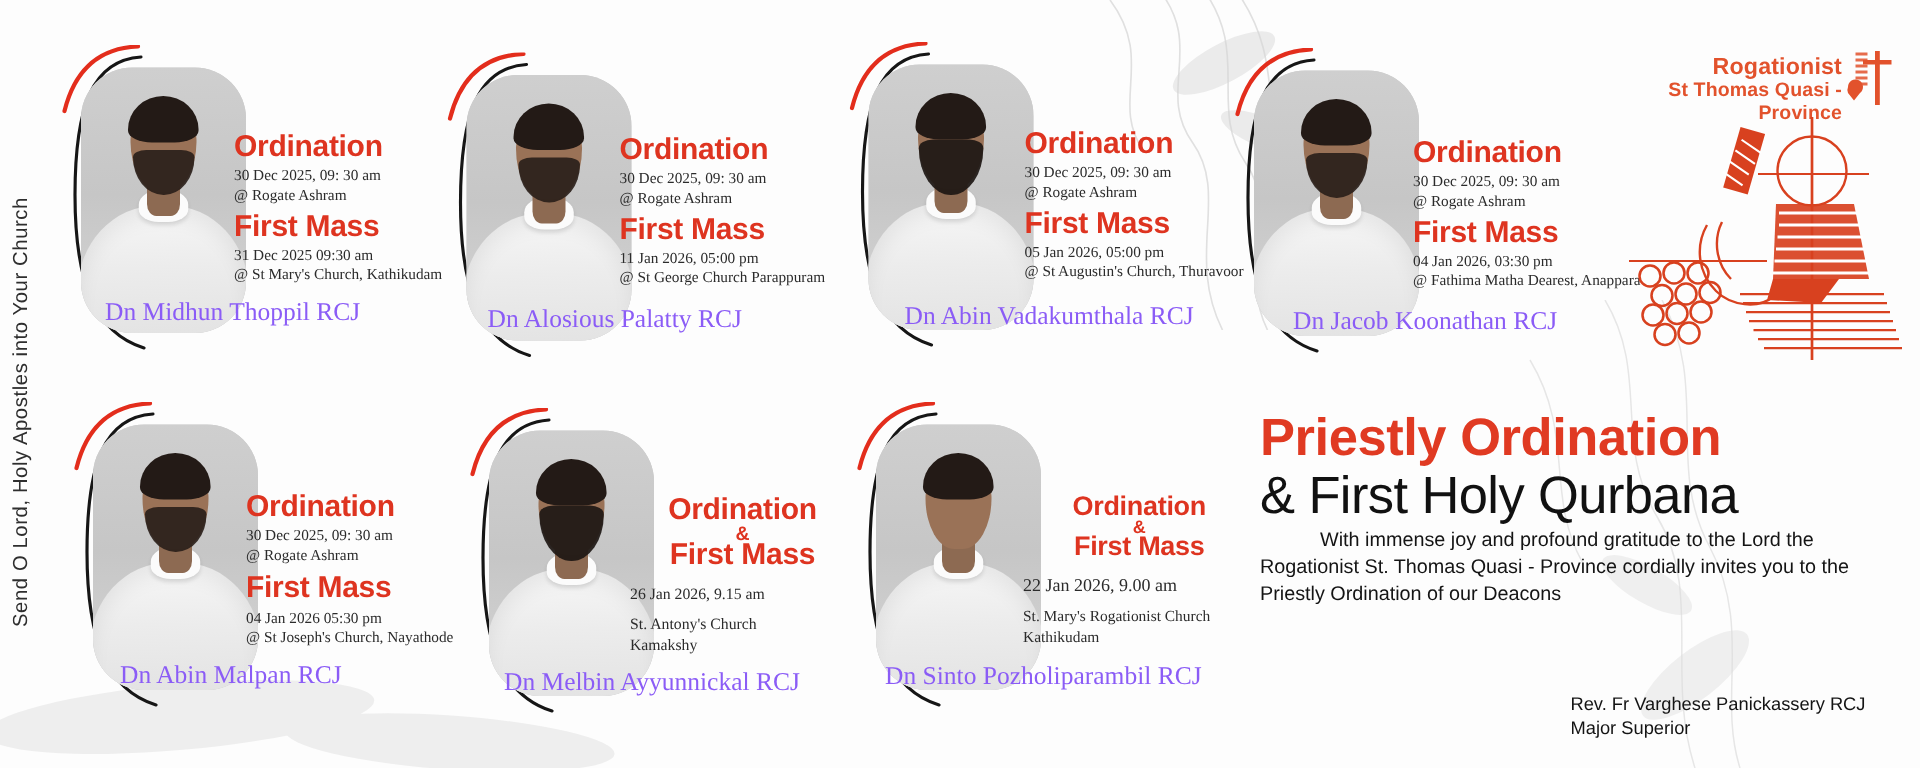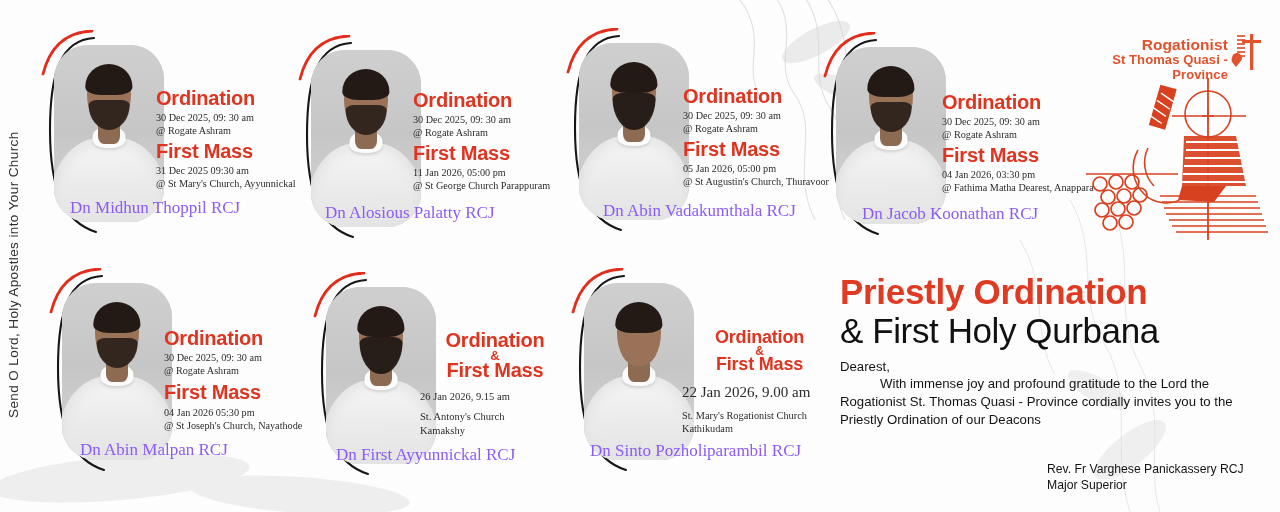--- a/index.html
+++ b/index.html
@@ -236,21 +236,21 @@
           <div class="p-beard"></div>
           <div class="p-hair"></div>
       </div>
     </div>
     <div class="ctext" style="left:116px;top:58px;">
       <div class="c-head" style="font-size:20px;">Ordination</div>
       <div class="c-sub" style="font-size:10.2px;margin-top:2px;">30 Dec 2025, 09: 30 am</div>
       <div class="c-sub" style="font-size:10.2px;">@ Rogate Ashram</div>
       <div class="c-head" style="font-size:20px;margin-top:4px;">First Mass</div>
       <div class="c-sub" style="font-size:10.2px;margin-top:2px;">31 Dec 2025 09:30 am</div>
-      <div class="c-sub" style="font-size:10.2px;">@ St Mary's Church, Ayyunnickal</div>
+      <div class="c-sub" style="font-size:10.2px;">@ St Mary's Church, Kathikudam</div>
     </div>
     <div class="c-name" style="left:30px;top:168px;font-size:17px;">Dn Midhun Thoppil RCJ</div>
   </div>
 
   <div class="card" style="left:297px;top:35px;width:270px;height:200px;">
     <svg class="frame-arc" width="70" height="210" viewBox="0 0 70 210">
       <path d="M54 8 C22 10 10 40 10 100 C10 160 24 192 56 202" fill="none" stroke="#161616" stroke-width="2.1" stroke-linecap="round"></path>
       <path d="M52 1 C26 2 10 16 3 44" fill="none" stroke="#e32d1c" stroke-width="2.8" stroke-linecap="round"></path>
     </svg>
     <div class="photo-box" style="left:14px;top:15px;width:110px;height:177px;">
@@ -373,21 +373,21 @@
       </div>
     </div>
     <div class="ctext" style="left:108px;top:58px;width:150px;text-align:center;">
       <div class="c-head" style="font-size:20px;">Ordination</div>
       <div class="amp" style="font-size:13px;margin:-1px 0 -1px 0;">&amp;</div>
       <div class="c-head" style="font-size:20px;">First Mass</div>
       <div class="c-sub" style="font-size:10.5px;margin-top:9px;text-align:left;">26 Jan 2026, 9.15 am</div>
       <div class="c-sub" style="font-size:10.5px;margin-top:7px;text-align:left;">St. Antony's Church</div>
       <div class="c-sub" style="font-size:10.5px;text-align:left;">Kamakshy</div>
     </div>
-    <div class="c-name" style="left:24px;top:173px;font-size:17px;">Dn First Ayyunnickal RCJ</div>
+    <div class="c-name" style="left:24px;top:173px;font-size:17px;">Dn Melbin Ayyunnickal RCJ</div>
   </div>
 
   <div class="card" style="left:570px;top:268px;width:275px;height:200px;">
     <svg class="frame-arc" width="70" height="210" viewBox="0 0 70 210">
       <path d="M54 8 C22 10 10 40 10 100 C10 160 24 192 56 202" fill="none" stroke="#161616" stroke-width="2.1" stroke-linecap="round"></path>
       <path d="M52 1 C26 2 10 16 3 44" fill="none" stroke="#e32d1c" stroke-width="2.8" stroke-linecap="round"></path>
     </svg>
     <div class="photo-box" style="left:14px;top:15px;width:110px;height:177px;">
       <div class="grad"></div>
       <div class="portrait">
@@ -395,31 +395,30 @@
           <div class="p-collar"></div>
           <div class="p-neck"></div>
         <div class="p-head"></div>
           <div class="p-hair"></div>
       </div>
     </div>
     <div class="ctext" style="left:112px;top:60px;width:155px;text-align:center;">
       <div class="c-head" style="font-size:18px;">Ordination</div>
       <div class="amp" style="font-size:12px;margin:-1px 0 -1px 0;">&amp;</div>
       <div class="c-head" style="font-size:18px;">First Mass</div>
-      <div class="c-sub" style="font-size:15px;margin-top:9px;text-align:left;">22 Jan 2026, 9.00 am</div>
+      <div class="c-sub" style="font-size:12px;margin-top:9px;text-align:left;">22 Jan 2026, 9.00 am</div>
       <div class="c-sub" style="font-size:10.3px;margin-top:7px;text-align:left;">St. Mary's Rogationist Church</div>
       <div class="c-sub" style="font-size:10.3px;text-align:left;">Kathikudam</div>
     </div>
     <div class="c-name" style="left:20px;top:173px;font-size:17px;">Dn Sinto Pozholiparambil RCJ</div>
   </div>
 
   <div id="invite">
     <div id="title1">Priestly  Ordination</div>
     <div id="title2">&amp; First Holy Qurbana</div>
-    <div id="dearest">Dearest,</div>
     <div id="body-text"><span class="indent"></span><span>With immense joy and profound gratitude to the Lord the Rogationist St. Thomas Quasi - Province cordially invites you to the Priestly Ordination of our Deacons</span></div>
   </div>
 
   <div id="signature">
     <div>Rev. Fr Varghese Panickassery RCJ</div>
     <div>Major Superior</div>
   </div>
 
   <div id="logo">
     <div id="logo-text">

